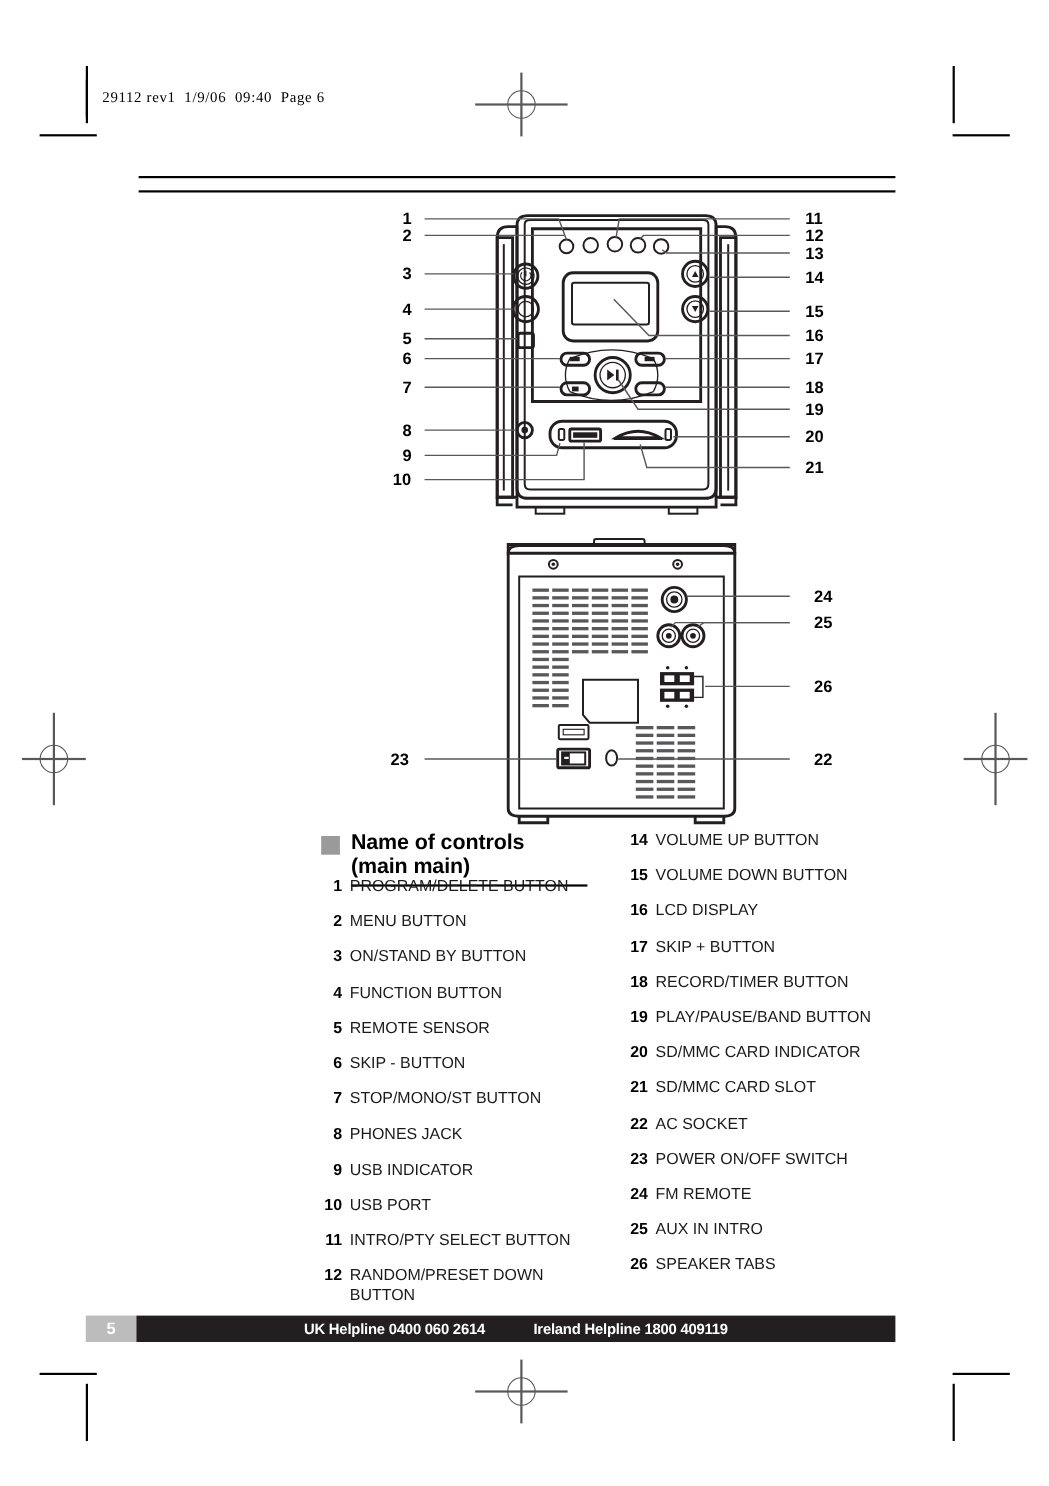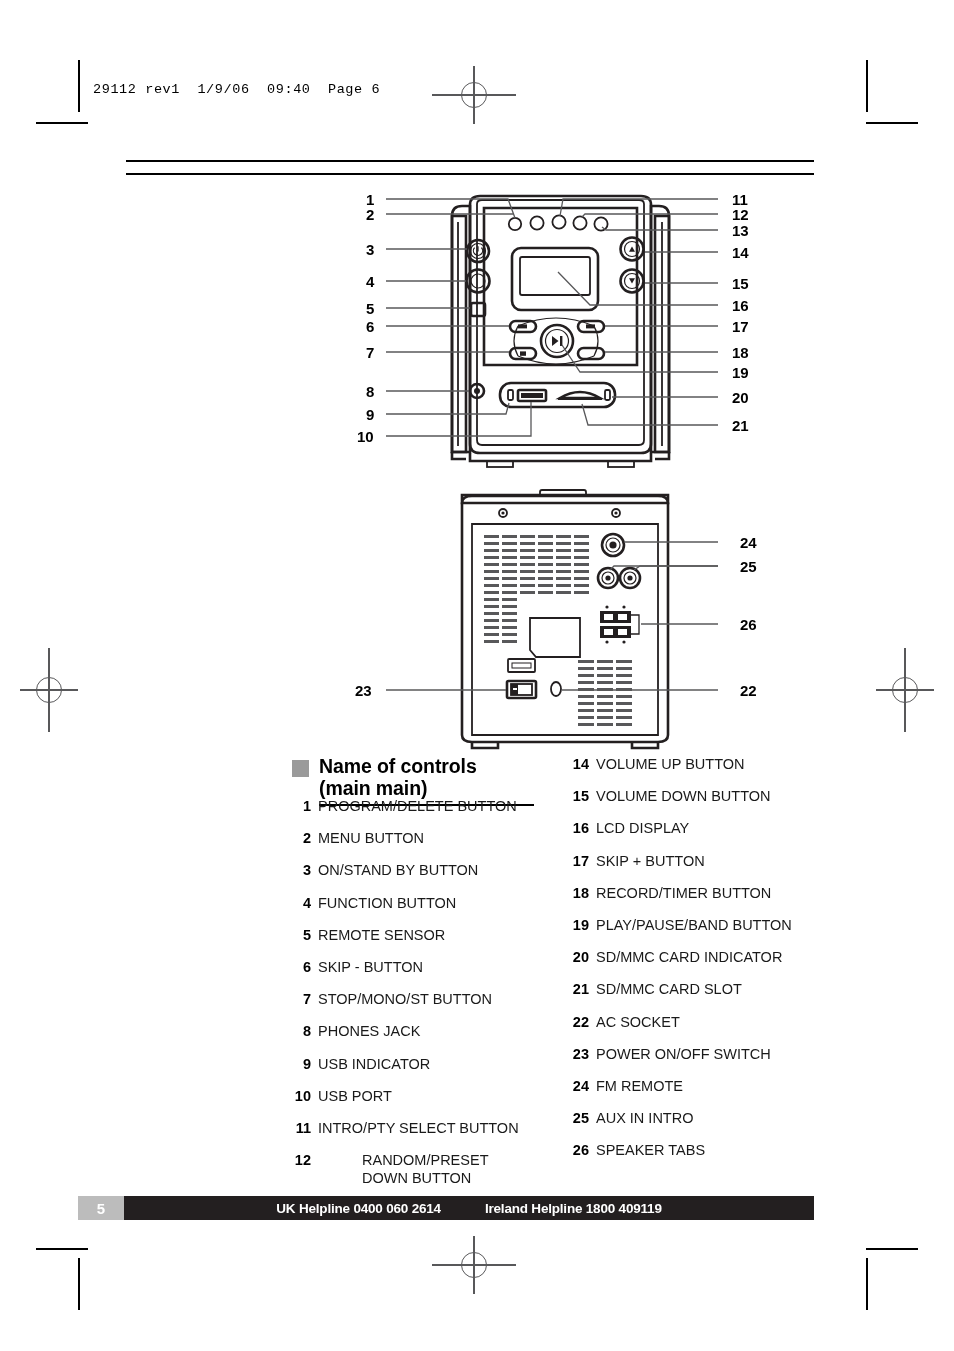--- a/index.html
+++ b/index.html
@@ -23,21 +23,21 @@
   .regmark .hline { position:absolute; left:0; top:50%; width:100%; height:1.4px;
                     margin-top:-0.7px; background:#58585a; }
   .regmark .vline { position:absolute; top:0; left:50%; width:1.4px; height:100%;
                     margin-left:-0.7px; background:#58585a; }
 
   
   .slug {
     position:absolute; left:78px; top:72px;
     height:34px; padding-left:14px;
     border-left:1.6px solid #000;
-    font-family:Liberation Mono, monospace;
+    font-family:Liberation Serif, serif;
     font-size:13.5px; letter-spacing:0.6px; color:#000;
     display:flex; align-items:center; white-space:pre;
   }
 
   
   .rule { position:absolute; left:126px; width:688px; height:2px; background:#000; }
 
   
   .figure { position:absolute; left:0; top:0; width:954px; height:760px; }
   .figure svg { display:block; }
@@ -499,21 +499,21 @@
     <div class="li">
         <div class="n">10</div>
         <div class="t">USB PORT</div>
       </div>
     <div class="li">
         <div class="n">11</div>
         <div class="t">INTRO/PTY SELECT BUTTON</div>
       </div>
     <div class="li">
         <div class="n">12</div>
-        <div class="t" style="max-width:180px;margin-left:44px;">RANDOM/PRESET DOWN BUTTON</div>
+        <div class="t" style="max-width:180px;">RANDOM/PRESET DOWN BUTTON</div>
       </div>
     <div class="li">
         <div class="n">13</div>
         <div class="t">REPEAT/PRESET UP BUTTON</div>
       </div>
   </div>
 
   <div class="col col-right">
     <div class="li">
         <div class="n">14</div>

